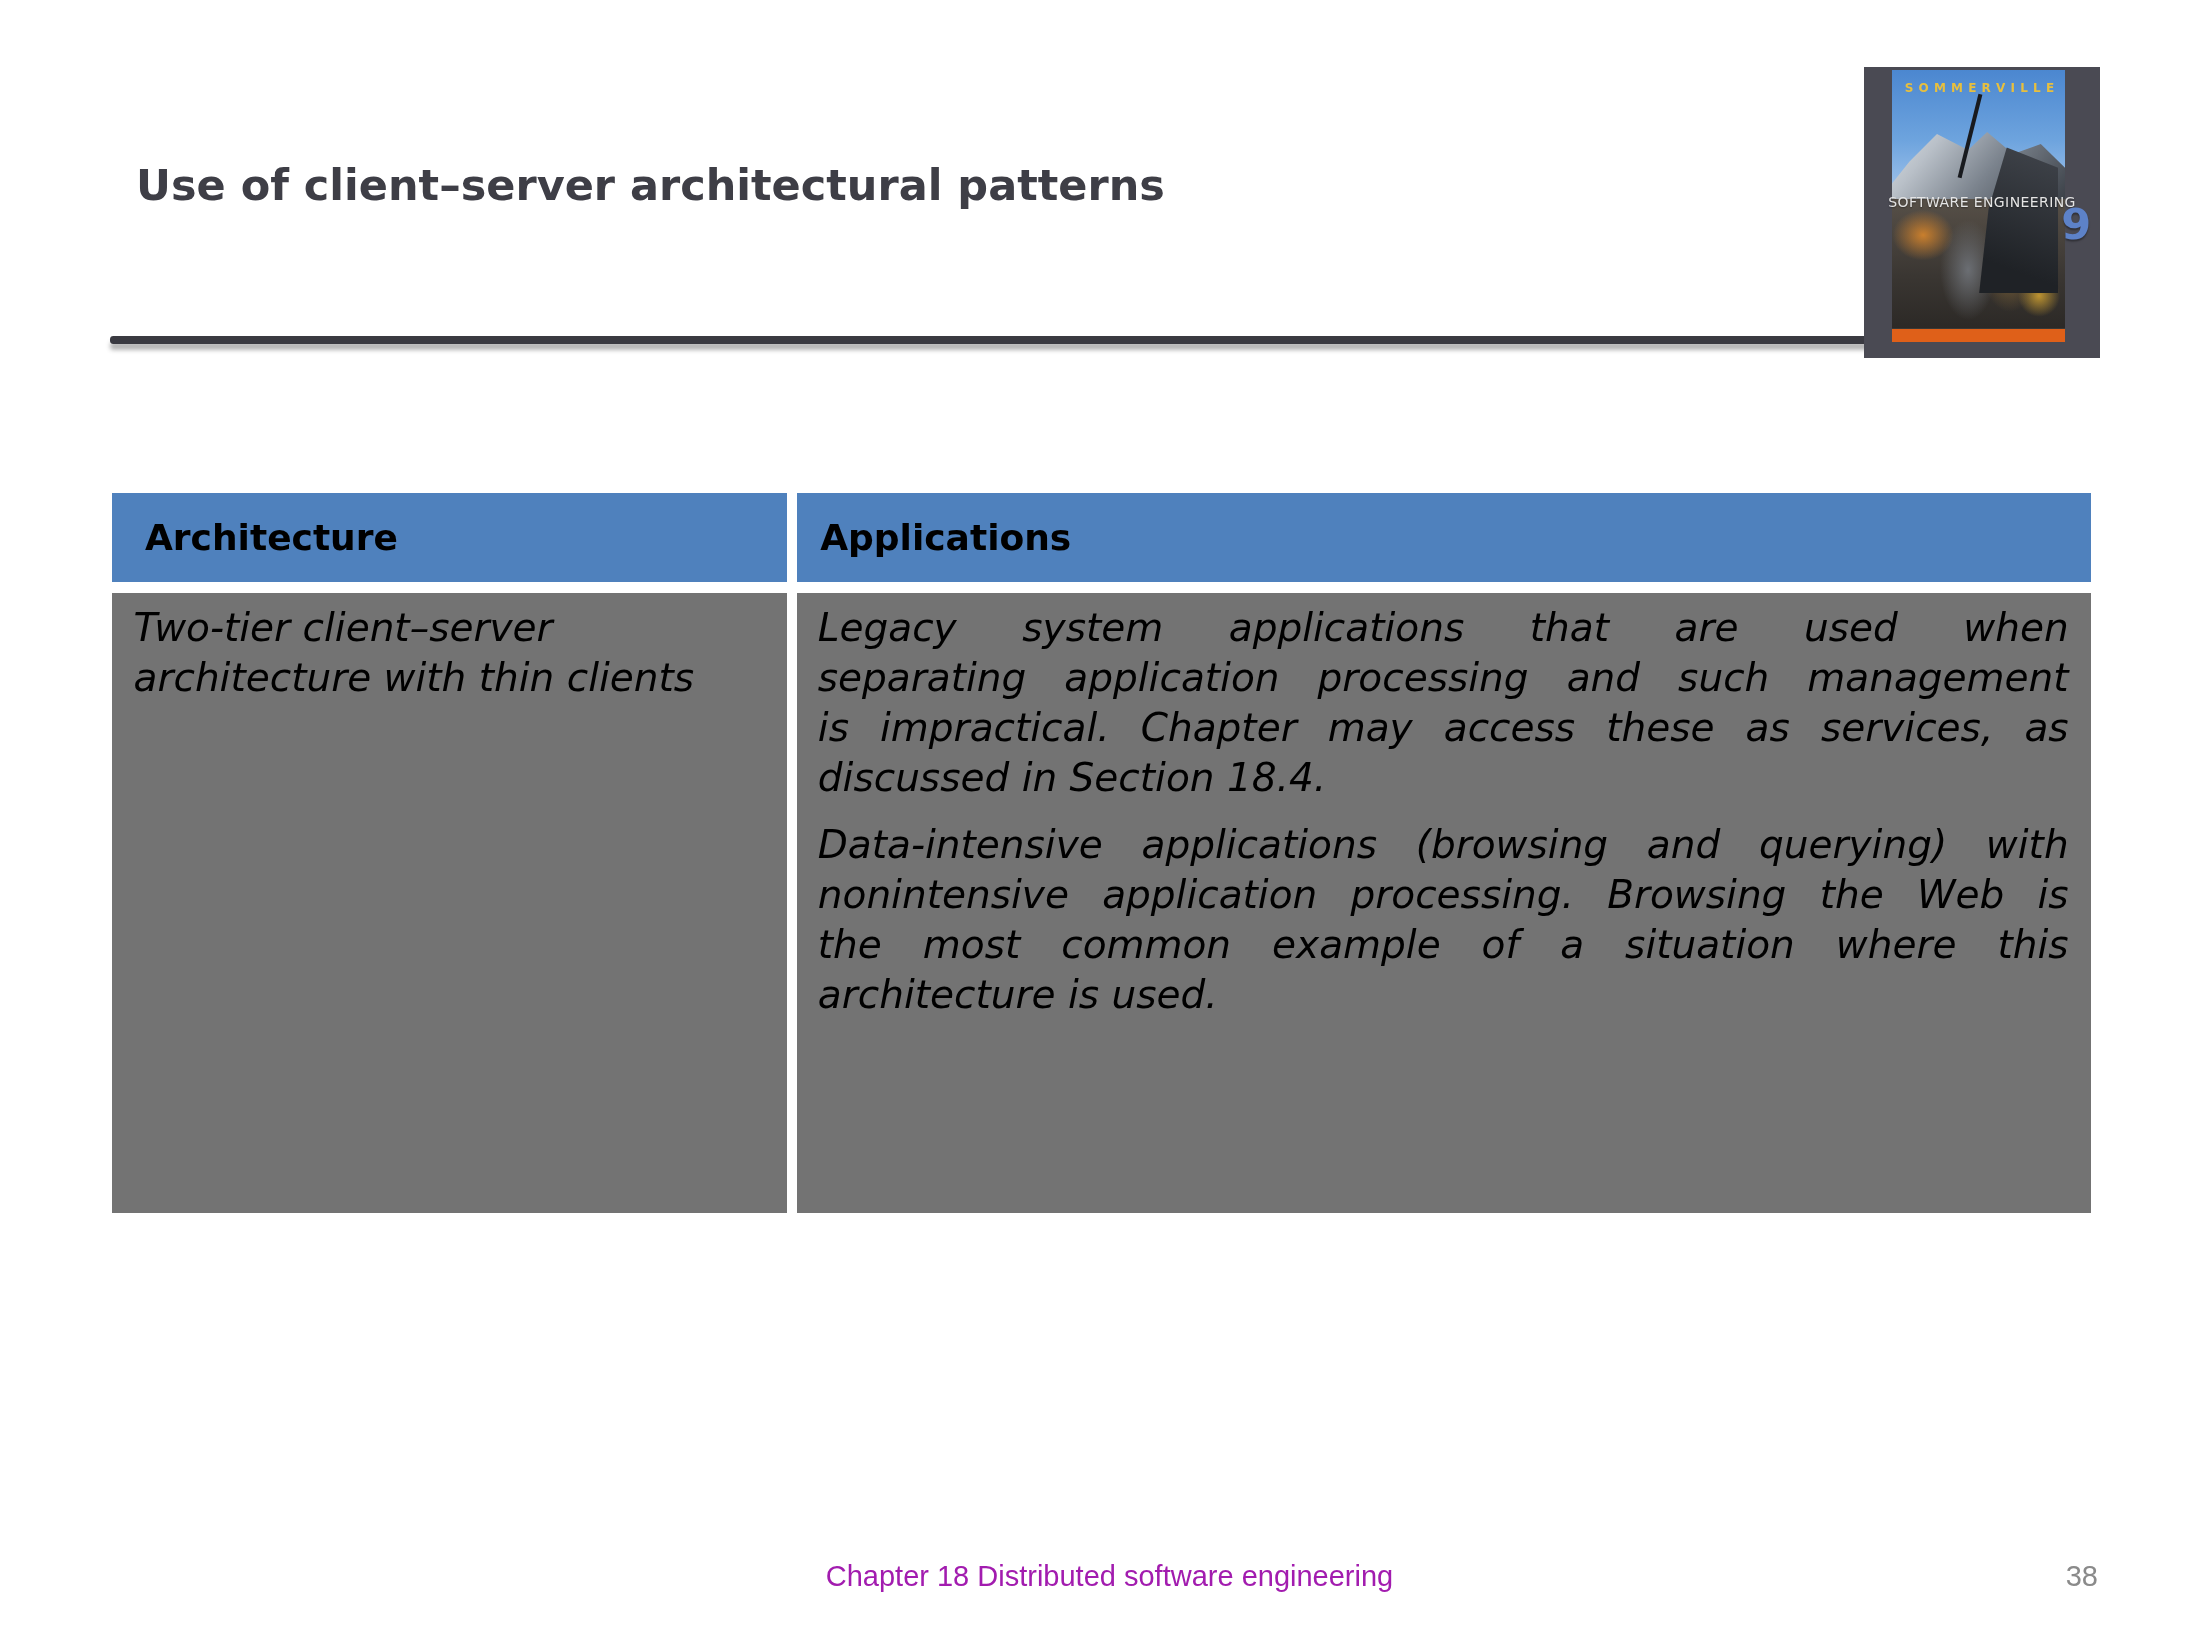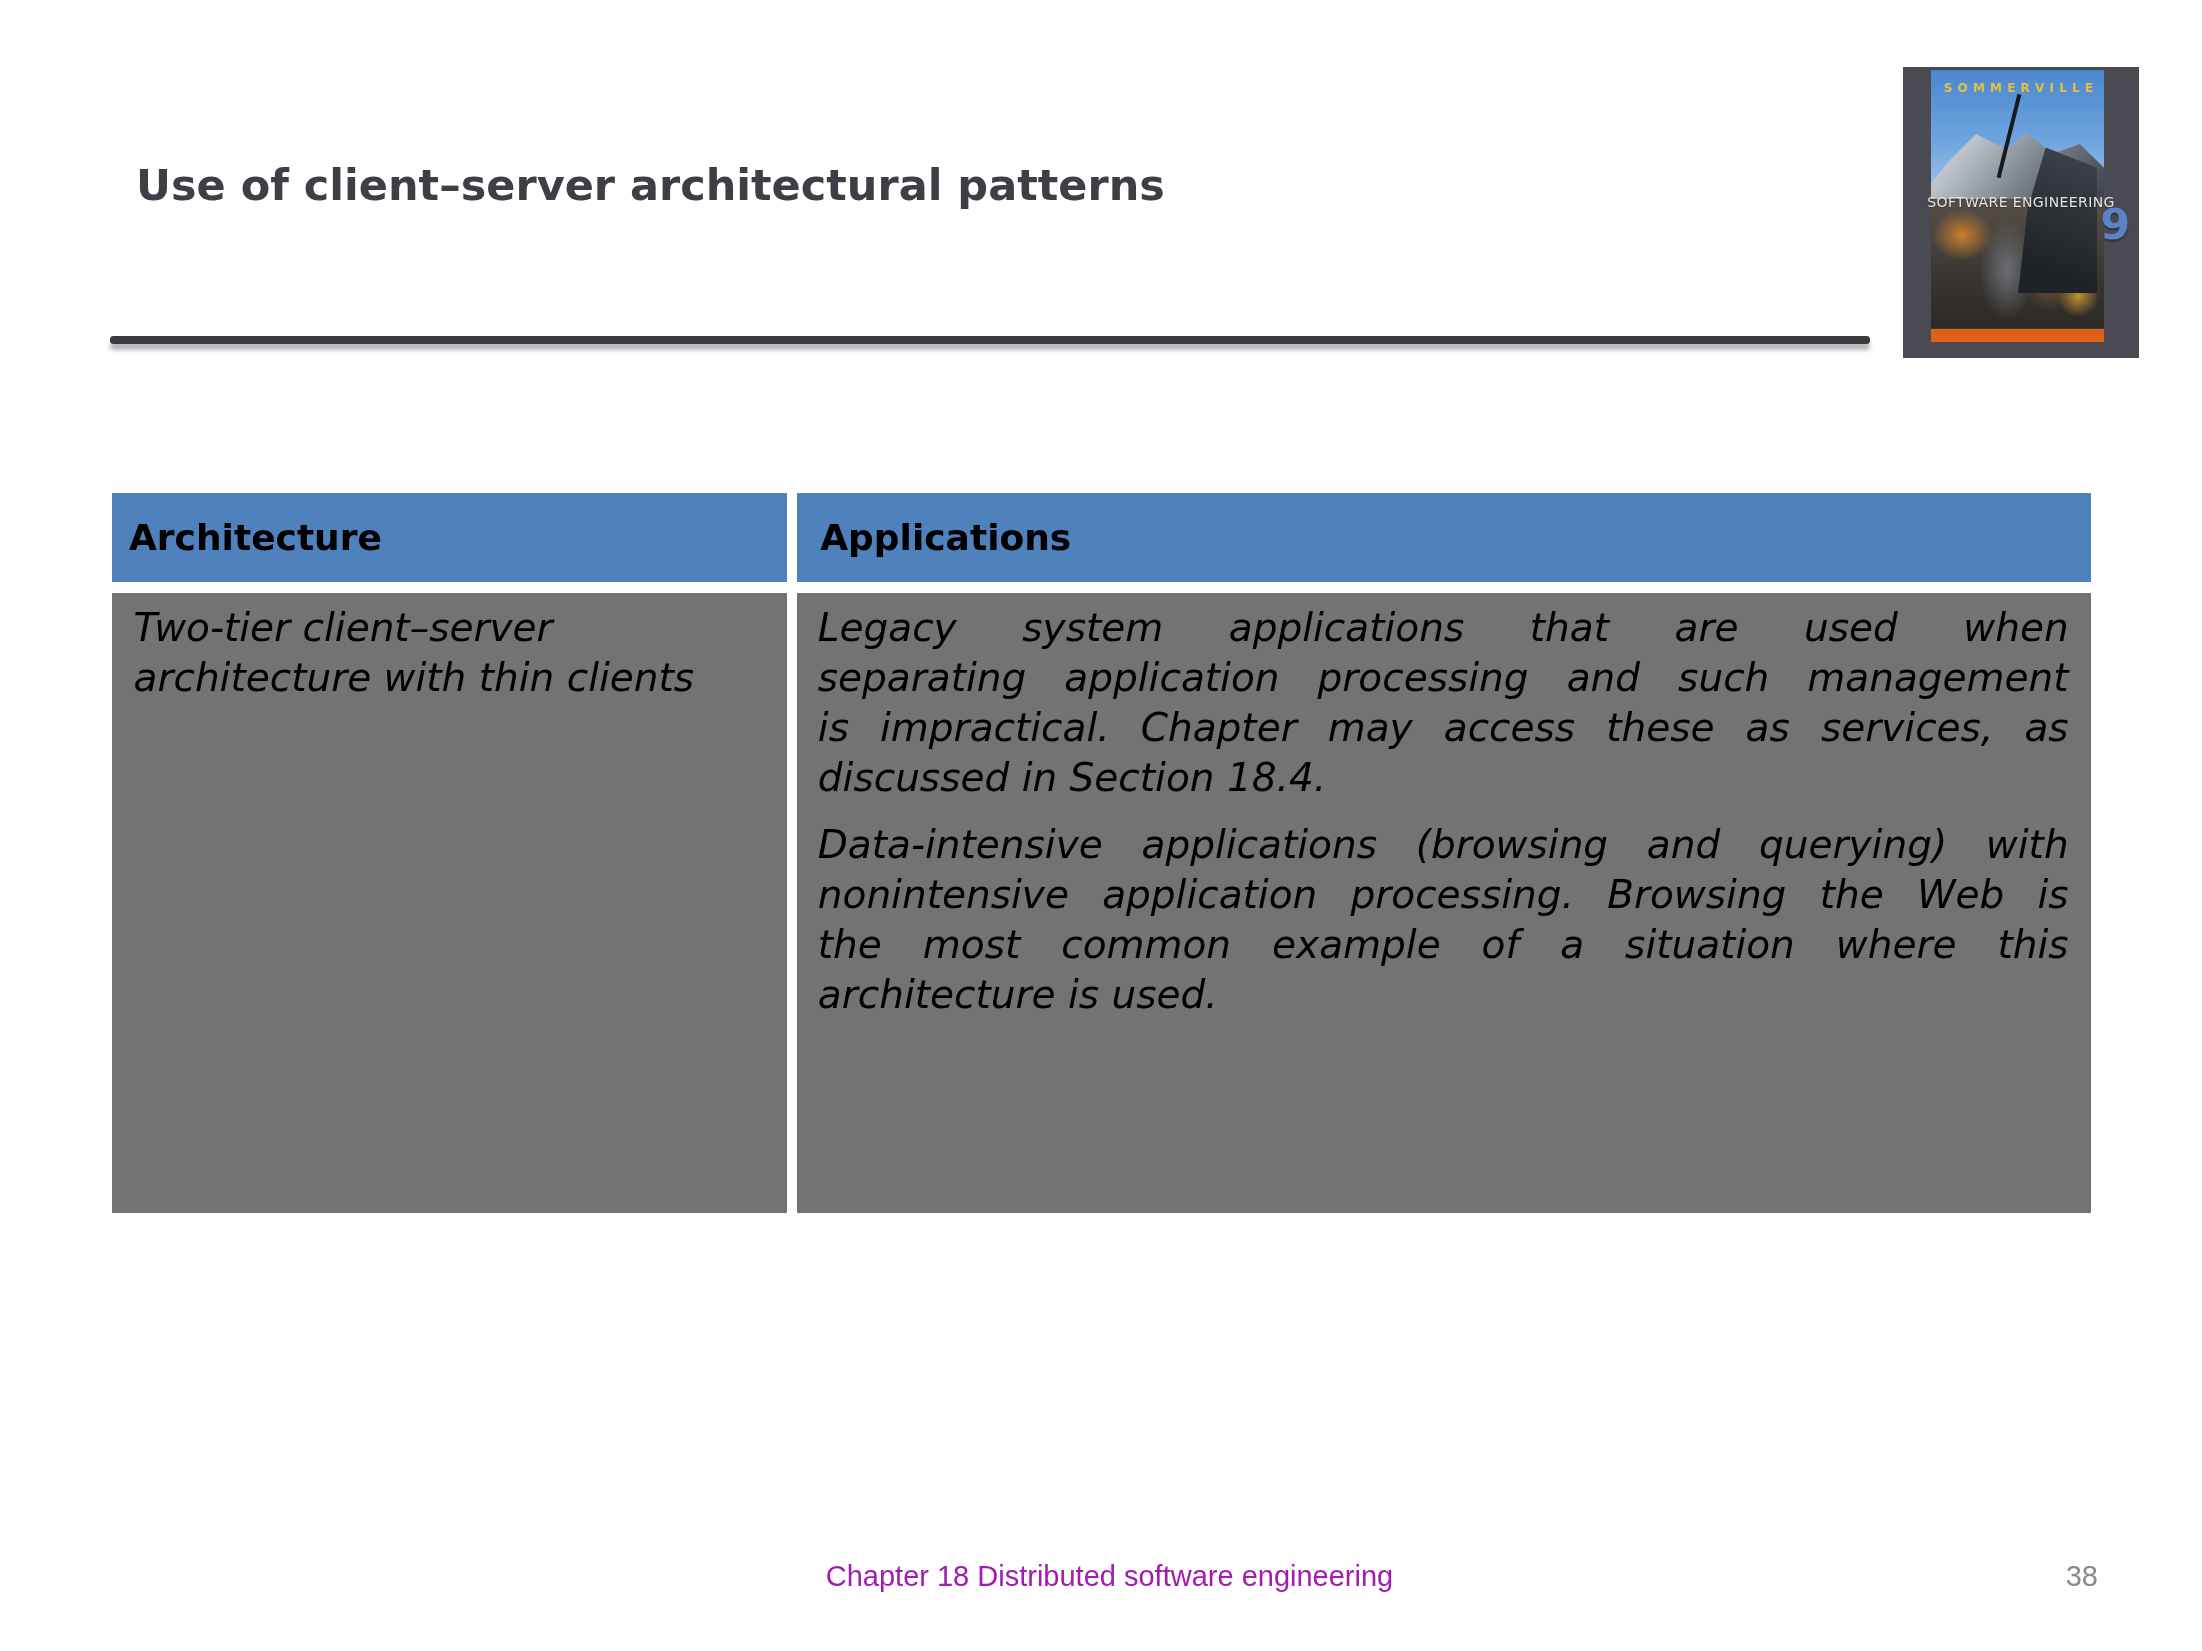--- a/index.html
+++ b/index.html
@@ -17,21 +17,21 @@
   }
   .title-rule {
     position:absolute; left:110px; top:336px; width:1760px; height:7.7px;
     background:#3a3a41; border-radius:3.4px;
     box-shadow:0 6px 4.3px rgba(90,90,90,0.45);
   }
 
   
   .book-cover {
     position:absolute; left:1864px; top:67px; width:236px; height:291px;
-    background:#4a4a53; z-index:5;margin-left:39px;
+    background:#4a4a53; z-index:5;
   }
   .cover-photo {
     position:absolute; left:28px; top:3.4px; width:173px; height:272px;
     overflow:hidden; background:#3a3835;
   }
   .cover-sky {
     position:absolute; left:0; top:0; width:100%; height:129px;
     background:linear-gradient(180deg,#4b87d0 0%, #6ea4de 55%, #a6c6ec 100%);
   }
   .cover-building {
@@ -82,21 +82,21 @@
     position:absolute; left:112px; top:493px; width:1979px;
   }
   .t-row { display:flex; gap:10.3px; }
   .t-head { margin-bottom:11.2px; }
   .t-head .cell {
     background:#4f81bd; height:89px;
     display:flex; align-items:center;
     font-size:36px; font-weight:bold; color:#000000;
   }
   .t-body .cell { background:#737373; min-height:620px; box-sizing:border-box;font-style:italic; }
-  .col-arch { width:675px; box-sizing:border-box; padding-left:17px; }
+  .col-arch { width:675px; box-sizing:border-box; padding-left:33px; }
   .col-apps { width:1294px; box-sizing:border-box; padding-left:23px; }
   .t-body .col-arch { padding:10.3px 26px 0 21.5px; }
   .t-body .col-apps { padding:10.3px 22.4px 0 20.6px; }
   .cell-text { font-size:39px; line-height:50px; color:#000000; }
   .para { margin:0 0 17px 0; }
   .para:last-child { margin-bottom:0; }
   .jl { text-align:justify; text-align-last:justify; }
   .jl-last { text-align:left; text-align-last:auto; }
 
   

